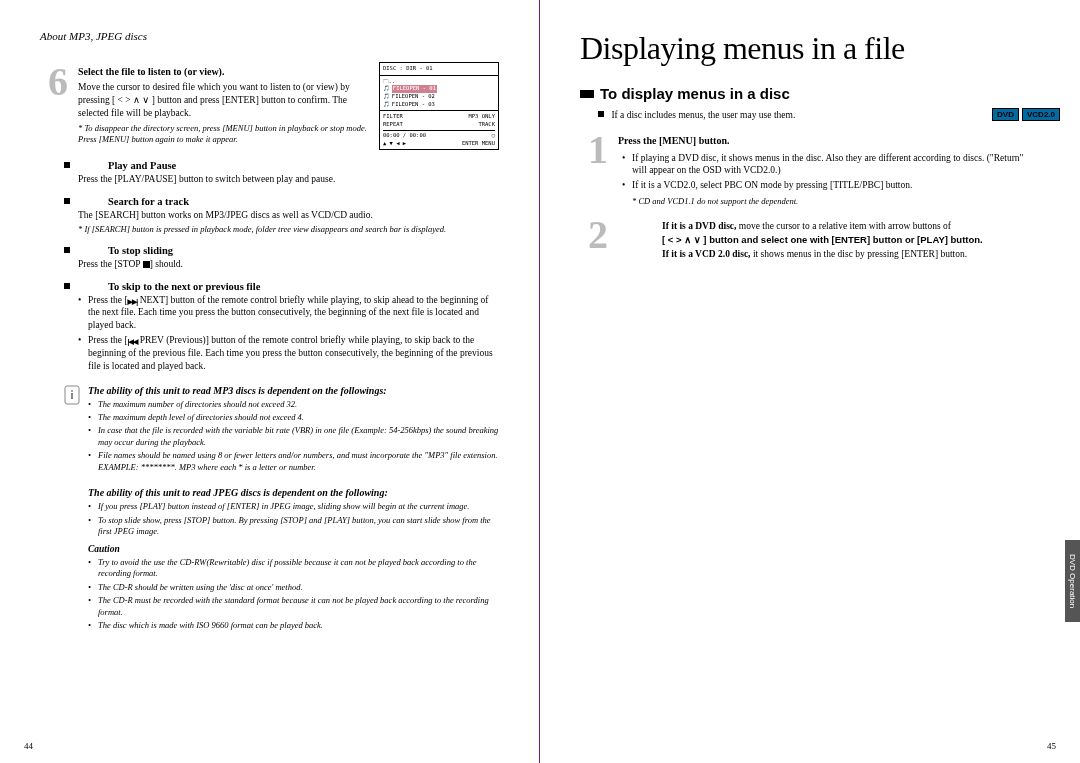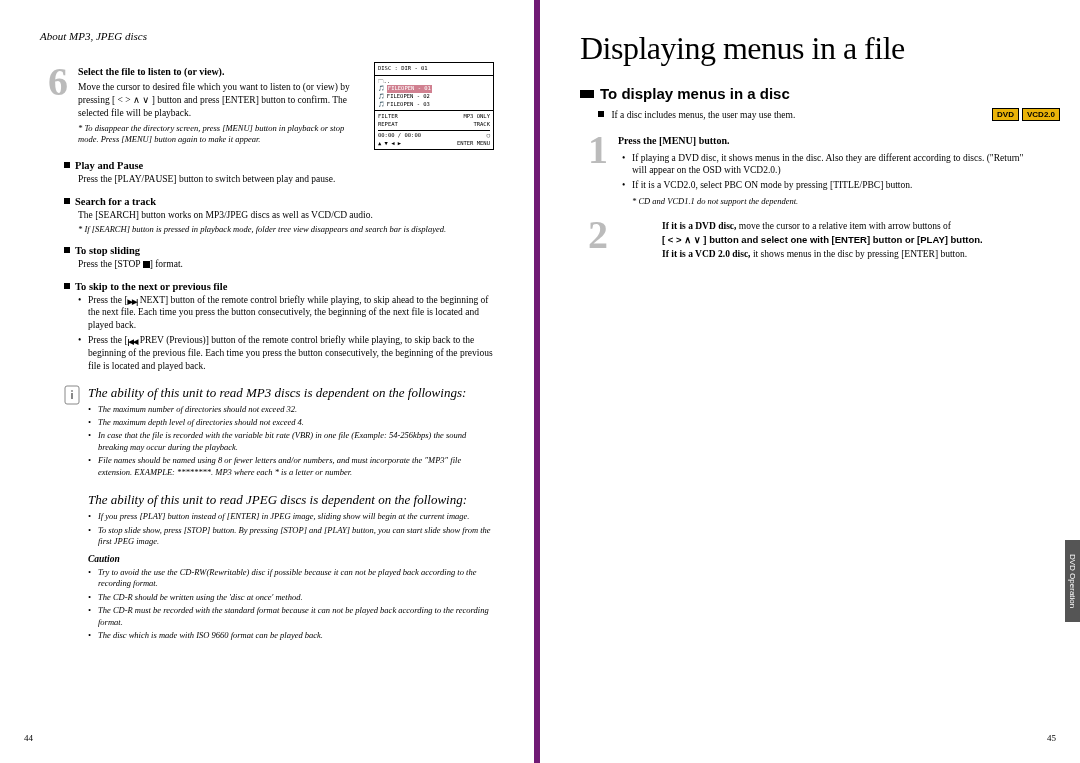--- a/index.html
+++ b/index.html
@@ -7,21 +7,21 @@
     font-family: Georgia, 'Times New Roman', serif;
     background: #fff;
     width: 1080px;
     height: 763px;
     position: relative;
     font-size: 9px;
     color: #000;
   }
   .spread { display: flex; width: 100%; height: 100%; }
   .page { width: 50%; height: 100%; position: relative; padding: 30px 40px 20px 40px; }
-  .page-left { border-right: 6px solid #701a75; }
+  .page-left { border-right: 1px solid #701a75; }
   .page-right { padding-right: 50px; }
 
   .header-it { font-style: italic; font-size: 11px; margin-bottom: 20px; }
 
   .step-row { display: flex; gap: 10px; margin-bottom: 8px; }
   .big-num { font-family: Georgia, serif; font-size: 40px; font-weight: bold; color: #bbb; line-height: 1; width: 28px; text-align: right; flex-shrink: 0; }
   .step-body { flex: 1; padding-top: 4px; }
   .step-title { font-weight: bold; font-size: 10px; margin-bottom: 4px; }
   .step-text { font-size: 9.5px; line-height: 1.35; }
   .step-note { font-style: italic; font-size: 8.5px; line-height: 1.3; margin-top: 4px; }
@@ -37,47 +37,47 @@
   }
   .osd-top { border-bottom: 1px solid #000; padding: 2px 3px; }
   .osd-mid { padding: 2px 3px; }
   .osd-mid div { display: flex; }
   .osd-hl { background: #d08090; color: #fff; padding: 0 1px; margin-left: 2px; }
   .osd-bot { border-top: 1px solid #000; padding: 2px 3px; }
   .osd-bot-row { display: flex; justify-content: space-between; }
 
   .sect { margin: 10px 0 6px 24px; }
   .sq { display: inline-block; width: 6px; height: 6px; background: #000; margin-right: 5px; vertical-align: 1px; }
-  .sect-title { font-weight: bold; font-size: 10.5px; }
+  .sect-title { font-weight: bold; font-size: 10.5px; margin-left: 33px; }
   .sect-body { font-size: 9.5px; line-height: 1.35; margin-left: 14px; margin-top: 2px; }
   .sect-note { font-style: italic; font-size: 8.5px; margin-left: 14px; margin-top: 2px; line-height: 1.3; }
 
   .bul-list { margin-left: 14px; margin-top: 2px; }
   .bul-list li { font-size: 9.5px; line-height: 1.35; list-style: none; position: relative; padding-left: 10px; margin-bottom: 2px; }
   .bul-list li::before { content: "•"; position: absolute; left: 0; }
 
   .note-box { display: flex; gap: 8px; margin: 12px 0 4px 24px; }
   .note-icon { width: 16px; flex-shrink: 0; }
   .note-icon svg { width: 16px; height: 20px; }
-  .note-head-it { font-style: italic; font-weight: normal; font-size: 13px; margin-bottom: 3px; }
+  .note-head-it { font-style: italic; font-weight: bold; font-size: 10px; margin-bottom: 3px; }
   .it-list { margin-left: 0; }
   .it-list li { font-style: italic; font-size: 8.5px; line-height: 1.35; list-style: none; position: relative; padding-left: 10px; margin-bottom: 2px; }
   .it-list li::before { content: "•"; position: absolute; left: 0; }
   .caution-head { font-style: italic; font-weight: bold; font-size: 9.5px; margin: 6px 0 3px 0; }
 
   .main-title { font-family: Georgia, serif; font-size: 32px; font-weight: 500; margin-bottom: 18px; letter-spacing: -0.5px; }
   .sub-title { font-family: Arial, sans-serif; font-size: 15px; font-weight: bold; margin-bottom: 8px; }
   .bar { display: inline-block; width: 14px; height: 8px; background: #000; margin-right: 6px; vertical-align: 1px; }
 
   .badge-row { position: absolute; right: 20px; top: 108px; display: flex; gap: 3px; }
-  .badge { border: 1px solid #000; font-family: Arial, sans-serif; font-size: 8px; font-weight: bold; padding: 1px 4px; background: #eab308; }
+  .badge { border: 1px solid #000; font-family: Arial, sans-serif; font-size: 8px; font-weight: bold; padding: 1px 4px; background: #0369a1; }
 
   .side-tab { position: absolute; right: 0; top: 540px; writing-mode: vertical-rl; background: #555; color: #fff; font-size: 8px; padding: 14px 3px; font-family: Arial, sans-serif; }
 
-  .page-num { position: absolute; bottom: 20px; font-size: 9px; }
+  .page-num { position: absolute; bottom: 12px; font-size: 9px; }
   .pn-left { left: 24px; }
   .pn-right { right: 24px; }
 
   .btn-glyph { display: inline-block; vertical-align: -1px; }
   .stop-g { width: 7px; height: 7px; background: #000; }
   .next-g, .prev-g { font-family: Arial; font-weight: bold; font-size: 7px; letter-spacing: -1px; }
 
   .intro-right { margin-left: 18px; font-size: 9.5px; margin-bottom: 10px; }
   .step-body-r { font-size: 9.5px; line-height: 1.35; }
   .step-body-r ul { list-style: none; margin-left: 4px; margin-top: 2px; }
@@ -149,21 +149,21 @@
     </div>
 
     <div class="sect">
       <div><span class="sq"></span><span class="sect-title">Search for a track</span></div>
       <div class="sect-body">The [SEARCH] button works on MP3/JPEG discs as well as VCD/CD audio.</div>
       <div class="sect-note">* If [SEARCH] button is pressed in playback mode, folder tree view disappears and search bar is displayed.</div>
     </div>
 
     <div class="sect">
       <div><span class="sq"></span><span class="sect-title">To stop sliding</span></div>
-      <div class="sect-body"><span>Press the [STOP </span><span class="btn-glyph stop-g"></span><span>] format.</span></div>
+      <div class="sect-body"><span>Press the [STOP </span><span class="btn-glyph stop-g"></span><span>] should.</span></div>
     </div>
 
     <div class="sect">
       <div><span class="sq"></span><span class="sect-title">To skip to the next or previous file</span></div>
       <ul class="bul-list">
         <li><span>Press the [</span><span class="btn-glyph next-g">▶▶|</span><span> NEXT] button of the remote control briefly while playing, to skip ahead to the beginning of the next file. Each time you press the button consecutively, the beginning of the next file is located and played back.</span></li>
         <li><span>Press the [</span><span class="btn-glyph prev-g">|◀◀</span><span> PREV (Previous)] button of the remote control briefly while playing, to skip back to the beginning of the previous file. Each time you press the button consecutively, the beginning of the previous file is located and played back.</span></li>
       </ul>
     </div>
 

